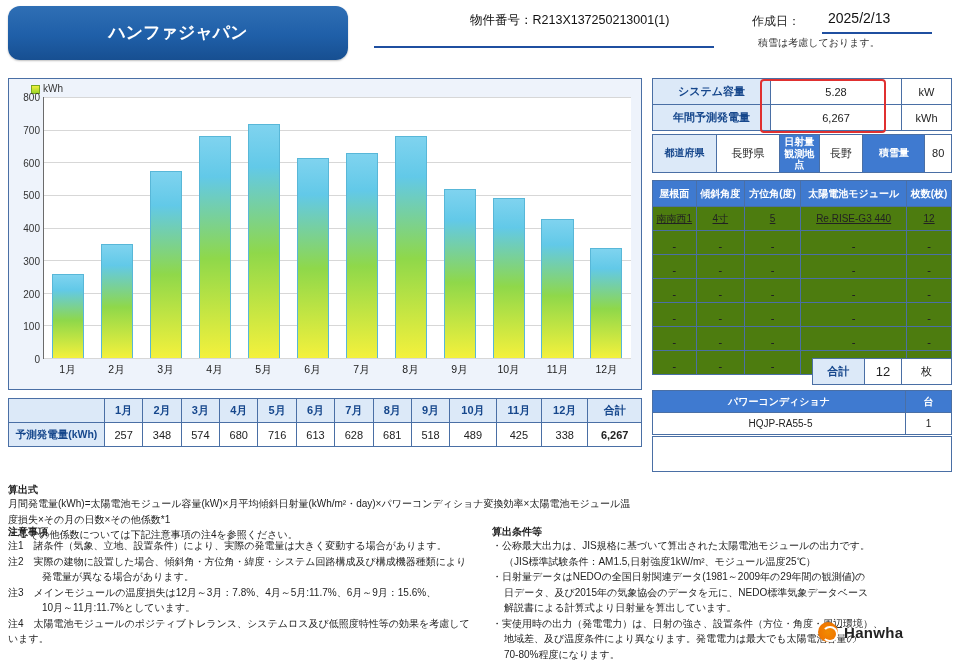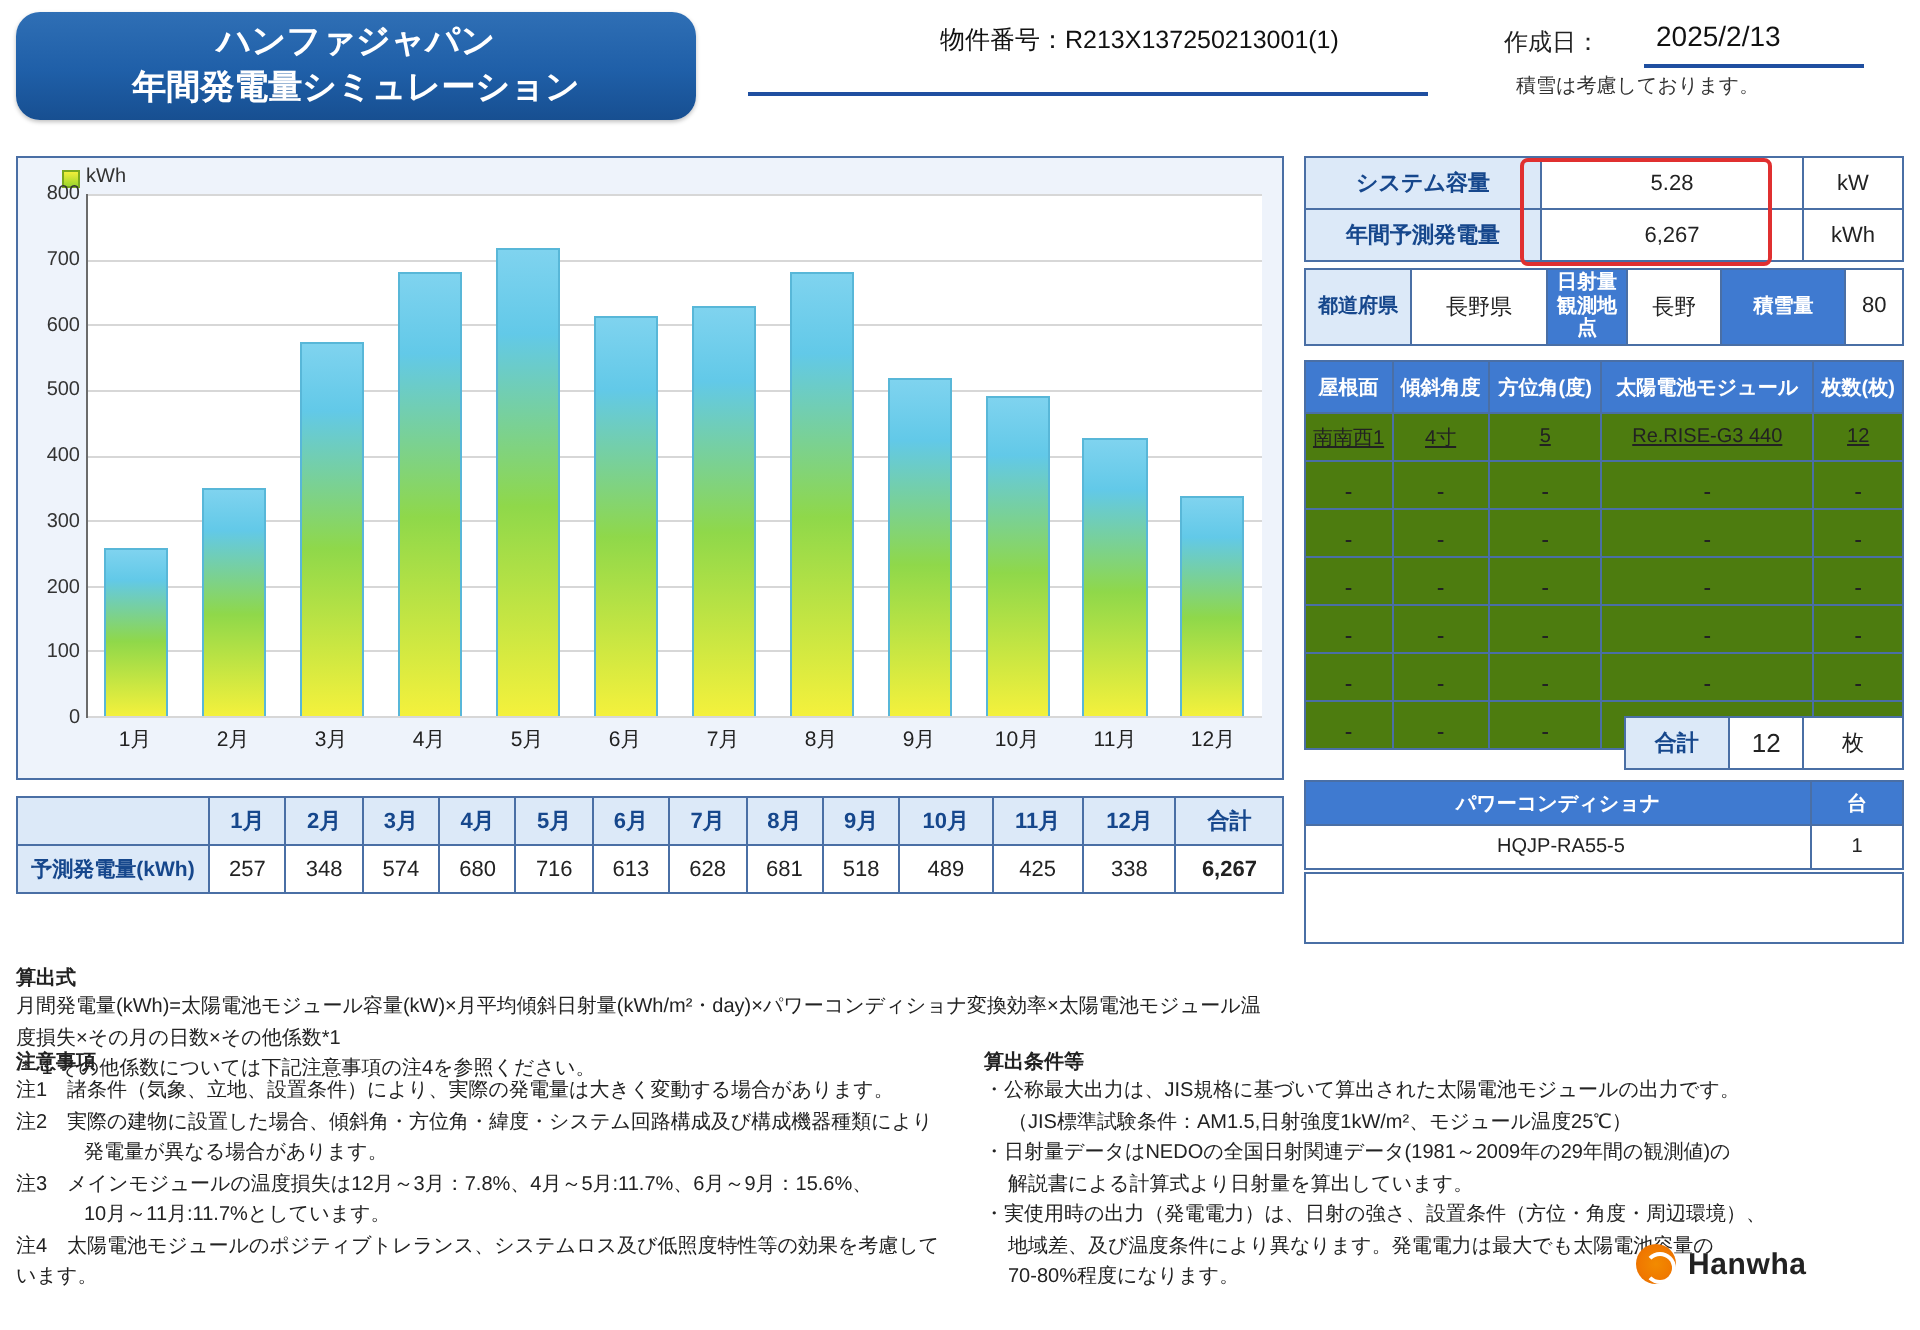--- a/index.html
+++ b/index.html
@@ -81,21 +81,21 @@
 
   .spec-table { left:652px; top:78px; width:300px; }
   .spec-table th { background:#dce9f8; color:#16478c; height:26px; width:118px; font-weight:bold; }
   .spec-table td.val { background:#fff; height:26px; }
   .spec-table td.unit { background:#fff; width:50px; }
   .hl-box { position:absolute; left:760px; top:79px; width:126px; height:54px;
     border:2px solid #e03030; border-radius:4px; pointer-events:none; }
 
   .pref-table { left:652px; top:134px; width:300px; }
   .pref-table td { height:28px; }
-  .pref-table td.lbl { background:#dce9f8; color:#16478c; font-weight:bold; font-size:10px; width:53px; }
+  .pref-table td.lbl { background:#dce9f8; color:#16478c; font-weight:bold; font-size:10px; width:64px; }
   .pref-table td.lbl2 { background:#3f7ad0; color:#fff; font-weight:bold; font-size:10px; width:40px; line-height:1.15; }
   .pref-table td.lbl3 { background:#3f7ad0; color:#fff; font-weight:bold; font-size:10px; width:62px;margin-left:28px; }
 
   .roof-table { left:652px; top:180px; width:300px; }
   .roof-table th { background:#3f7ad0; color:#fff; height:26px; font-weight:bold; font-size:10px; }
   .roof-table td { background:#4d7c0f; height:24px; font-size:10px;text-decoration:underline; }
   .roof-table td.empty { height:24px; }
 
   .sum-table { left:652px; top:358px; width:300px; }
   .sum-table td { height:26px; }
@@ -132,21 +132,20 @@
     border:2px solid #fff; border-radius:50%; border-left-color:transparent; }
   .logo-text { font-size:15px; font-weight:bold; color:#222; letter-spacing:.3px; }
 </style>
 </head>
 <body>
 
 <div class="page">
 
   <div class="title-box">
     <span>ハンファジャパン</span>
-    <span>年間発電量シミュレーション</span>
   </div>
   <div class="hdr-prop">物件番号：R213X137250213001(1)</div>
   <div class="hdr-prop-line"></div>
   <div class="hdr-date-label">作成日：</div>
   <div class="hdr-date-value">2025/2/13</div>
   <div class="hdr-date-line"></div>
   <div class="hdr-note">積雪は考慮しております。</div>
 
   <div class="chart-box">
     <div class="chart-inner">
@@ -413,20 +412,21 @@
       <span class="nrow">注3　メインモジュールの温度損失は12月～3月：7.8%、4月～5月:11.7%、6月～9月：15.6%、</span>
       <span class="nind">10月～11月:11.7%としています。</span>
       <span class="nrow">注4　太陽電池モジュールのポジティブトレランス、システムロス及び低照度特性等の効果を考慮しています。</span>
     </div>
 
   <div class="fn fn-h cond-h">算出条件等</div>
   <div class="fn cond-b" id="cond-body">
       <span class="nrow">・公称最大出力は、JIS規格に基づいて算出された太陽電池モジュールの出力です。</span>
       <span class="cind">（JIS標準試験条件：AM1.5,日射強度1kW/m²、モジュール温度25℃）</span>
       <span class="nrow">・日射量データはNEDOの全国日射関連データ(1981～2009年の29年間の観測値)の</span>
+      <span class="cind">日データ、及び2015年の気象協会のデータを元に、NEDO標準気象データベース</span>
       <span class="cind">解説書による計算式より日射量を算出しています。</span>
       <span class="nrow">・実使用時の出力（発電電力）は、日射の強さ、設置条件（方位・角度・周辺環境）、</span>
       <span class="cind">地域差、及び温度条件により異なります。発電電力は最大でも太陽電池容量の</span>
       <span class="cind">70-80%程度になります。</span>
     </div>
 
   <div class="fn bottom-note">・本シミュレーション結果は実際の設置時の発電量を保証するものではありません。 あくまでも目安として利用ください。</div>
 
   <div class="logo">
     <span class="logo-mark"></span>

